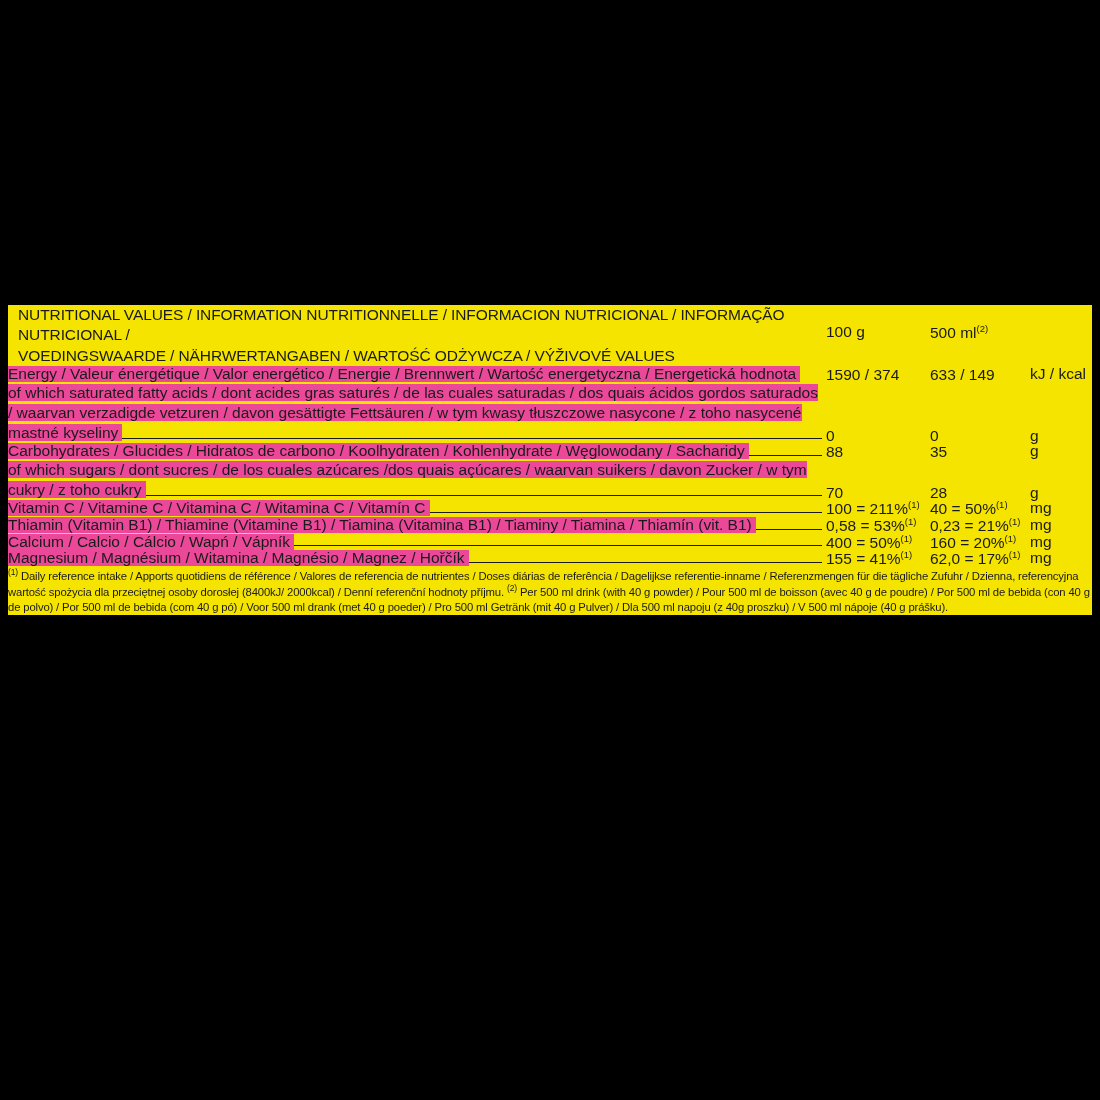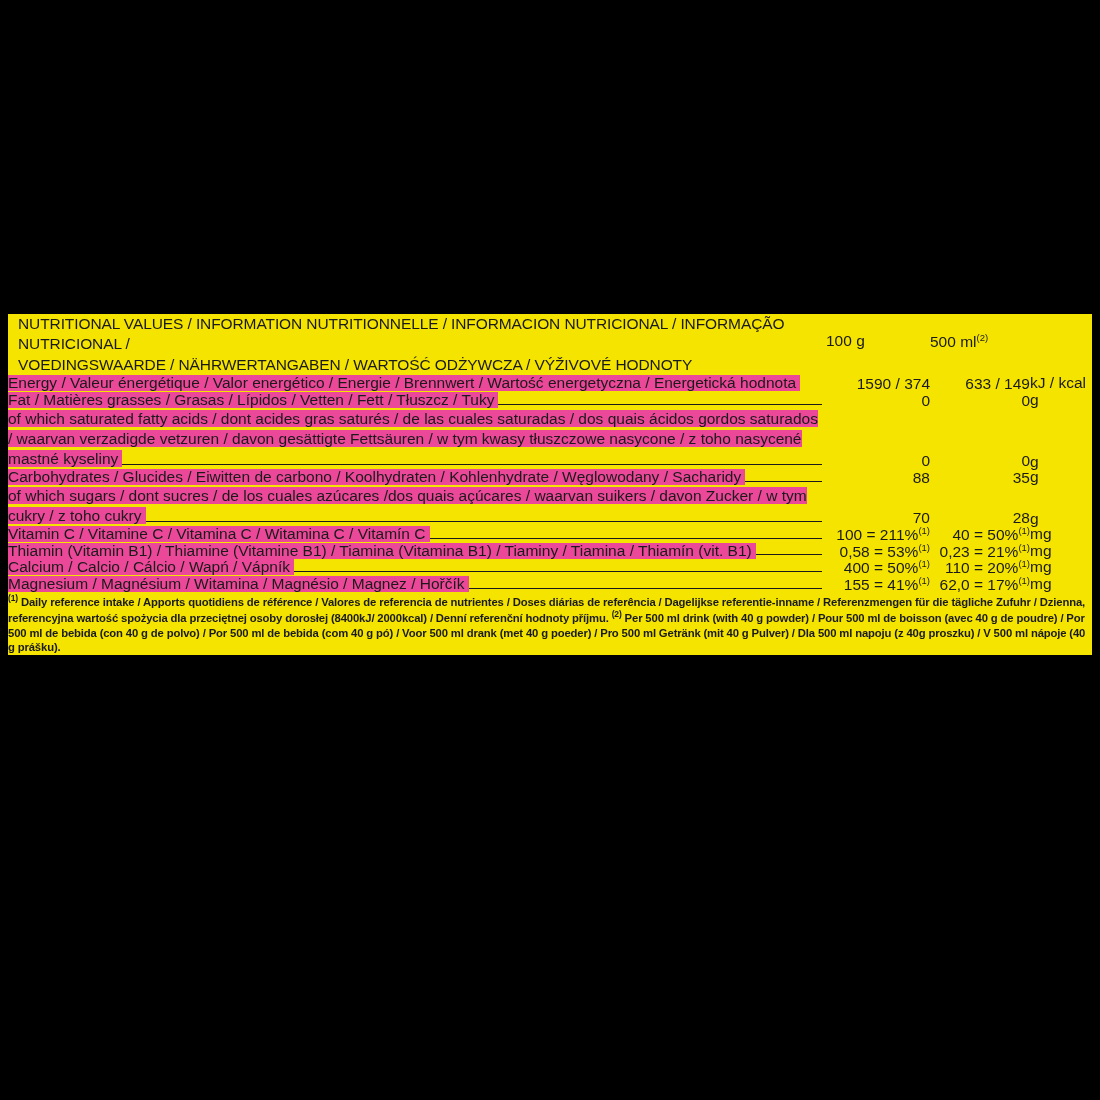--- a/index.html
+++ b/index.html
@@ -15,21 +15,20 @@
     overflow: hidden;
   }
 
   .panel {
     position: absolute;
     left: 8px;
     top: 305px;
     width: 1084px;
     background: #f5e400;
     color: #1a1a1a;
-    margin-top: 9px;
   }
 
   table.nutri {
     border-collapse: collapse;
     width: 100%;
     table-layout: fixed;
   }
 
   table.nutri td, table.nutri th {
     vertical-align: top;
@@ -79,94 +78,87 @@
   .cell-label.rule .rule-line {
     position: absolute;
     left: 10px;
     right: 4px;
     bottom: 4px;
     border-bottom: 1.4px solid #1a1a1a;
     z-index: 1;
   }
   .cell-num {
     border-left: 2px solid #1a1a1a;
-    text-align: right;
+    text-align: left;
     font-size: 15.5px;
     white-space: nowrap;
   }
   .cell-num sup { font-size: 9.5px; }
   .cell-unit {
     border-left: 2px solid #1a1a1a;
     font-size: 14.5px;
   }
   .row td { padding-top: 5px; padding-bottom: 5px; }
 
   .row.two-line .cell-label { white-space: normal; line-height: 1.30; }
 
   .footnote {
     border-top: 2px solid #1a1a1a;
     font-size: 11.3px;
     line-height: 1.30;
     padding: 3px 6px 5px 6px;
     letter-spacing: -0.15px;
-    font-weight: bold;
   }
   .footnote sup { font-size: 8.5px; }
 </style>
 </head>
 <body>
 
 <div class="panel">
   <table class="nutri">
     <colgroup>
       <col class="c-label">
       <col class="c-100">
       <col class="c-500">
       <col class="c-unit">
     </colgroup>
     <tbody>
       <tr class="hdr-row">
         <td class="hdr-label">
           <div>NUTRITIONAL VALUES / INFORMATION NUTRITIONNELLE / INFORMACION NUTRICIONAL / INFORMAÇÃO NUTRICIONAL /</div>
-          <div>VOEDINGSWAARDE / NÄHRWERTANGABEN / WARTOŚĆ ODŻYWCZA / VÝŽIVOVÉ HODNOTY</div>
+          <div>VOEDINGSWAARDE / NÄHRWERTANGABEN / WARTOŚĆ ODŻYWCZA / VÝŽIVOVÉ VALUES</div>
         </td>
         <td class="hdr-col">
           <span>100 g</span>
         </td>
         <td class="hdr-col">
           <span>500 ml</span><sup>(2)</sup>
         </td>
         <td class="hdr-blank">
           <span></span>
         </td>
       </tr>
 
       <tr class="row">
         <td class="cell-label"><span class="txt">Energy / Valeur énergétique / Valor energético / Energie / Brennwert / Wartość energetyczna / Energetická hodnota</span></td>
         <td class="cell-num"><span>1590 / 374</span><sup></sup></td>
         <td class="cell-num"><span>633 / 149</span><sup></sup></td>
         <td class="cell-unit"><span>kJ / kcal</span></td>
       </tr>
 
-      <tr class="row">
-        <td class="cell-label rule"><span class="txt">Fat / Matières grasses / Grasas / Lípidos / Vetten / Fett / Tłuszcz / Tuky</span><span class="rule-line"></span></td>
-        <td class="cell-num"><span>0</span><sup></sup></td>
-        <td class="cell-num"><span>0</span><sup></sup></td>
-        <td class="cell-unit"><span>g</span></td>
-      </tr>
 
       <tr class="row two-line">
         <td class="cell-label rule"><span class="txt">of which saturated fatty acids / dont acides gras saturés / de las cuales saturadas / dos quais ácidos gordos saturados / waarvan verzadigde vetzuren / davon gesättigte Fettsäuren / w tym kwasy tłuszczowe nasycone / z toho nasycené mastné kyseliny</span><span class="rule-line"></span></td>
         <td class="cell-num" style="vertical-align:bottom"><span>0</span><sup></sup></td>
         <td class="cell-num" style="vertical-align:bottom"><span>0</span><sup></sup></td>
         <td class="cell-unit" style="vertical-align:bottom"><span>g</span></td>
       </tr>
 
       <tr class="row">
-        <td class="cell-label rule"><span class="txt">Carbohydrates / Glucides / Eiwitten de carbono / Koolhydraten / Kohlenhydrate / Węglowodany / Sacharidy</span><span class="rule-line"></span></td>
+        <td class="cell-label rule"><span class="txt">Carbohydrates / Glucides / Hidratos de carbono / Koolhydraten / Kohlenhydrate / Węglowodany / Sacharidy</span><span class="rule-line"></span></td>
         <td class="cell-num"><span>88</span><sup></sup></td>
         <td class="cell-num"><span>35</span><sup></sup></td>
         <td class="cell-unit"><span>g</span></td>
       </tr>
 
       <tr class="row two-line">
         <td class="cell-label rule"><span class="txt">of which sugars / dont sucres / de los cuales azúcares /dos quais açúcares / waarvan suikers / davon Zucker / w tym cukry / z toho cukry</span><span class="rule-line"></span></td>
         <td class="cell-num" style="vertical-align:bottom"><span>70</span><sup></sup></td>
         <td class="cell-num" style="vertical-align:bottom"><span>28</span><sup></sup></td>
         <td class="cell-unit" style="vertical-align:bottom"><span>g</span></td>
@@ -184,21 +176,21 @@
       <tr class="row">
         <td class="cell-label rule"><span class="txt">Thiamin (Vitamin B1) / Thiamine (Vitamine B1) / Tiamina (Vitamina B1) / Tiaminy / Tiamina / Thiamín (vit. B1)</span><span class="rule-line"></span></td>
         <td class="cell-num"><span>0,58 = 53%</span><sup>(1)</sup></td>
         <td class="cell-num"><span>0,23 = 21%</span><sup>(1)</sup></td>
         <td class="cell-unit"><span>mg</span></td>
       </tr>
 
       <tr class="row">
         <td class="cell-label rule"><span class="txt">Calcium / Calcio / Cálcio / Wapń / Vápník</span><span class="rule-line"></span></td>
         <td class="cell-num"><span>400 = 50%</span><sup>(1)</sup></td>
-        <td class="cell-num"><span>110 = 20%</span><sup>(1)</sup></td>
+        <td class="cell-num"><span>160 = 20%</span><sup>(1)</sup></td>
         <td class="cell-unit"><span>mg</span></td>
       </tr>
 
       <tr class="row">
         <td class="cell-label rule"><span class="txt">Magnesium / Magnésium / Witamina / Magnésio / Magnez / Hořčík</span><span class="rule-line"></span></td>
         <td class="cell-num"><span>155 = 41%</span><sup>(1)</sup></td>
         <td class="cell-num"><span>62,0 = 17%</span><sup>(1)</sup></td>
         <td class="cell-unit"><span>mg</span></td>
       </tr>
 

